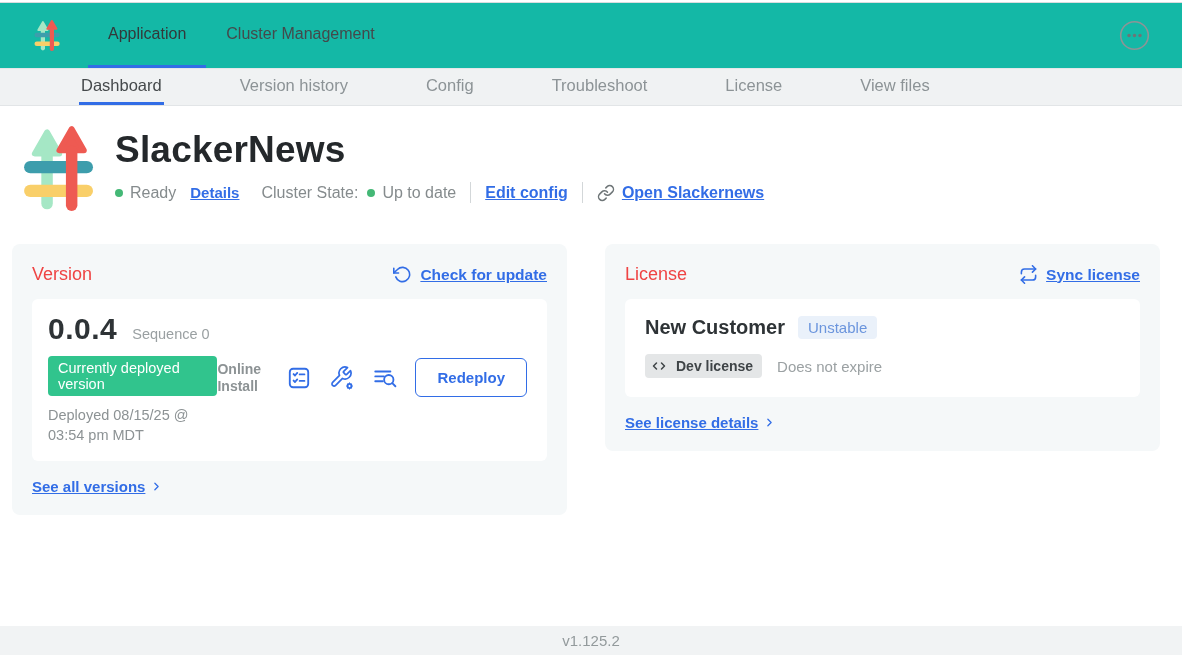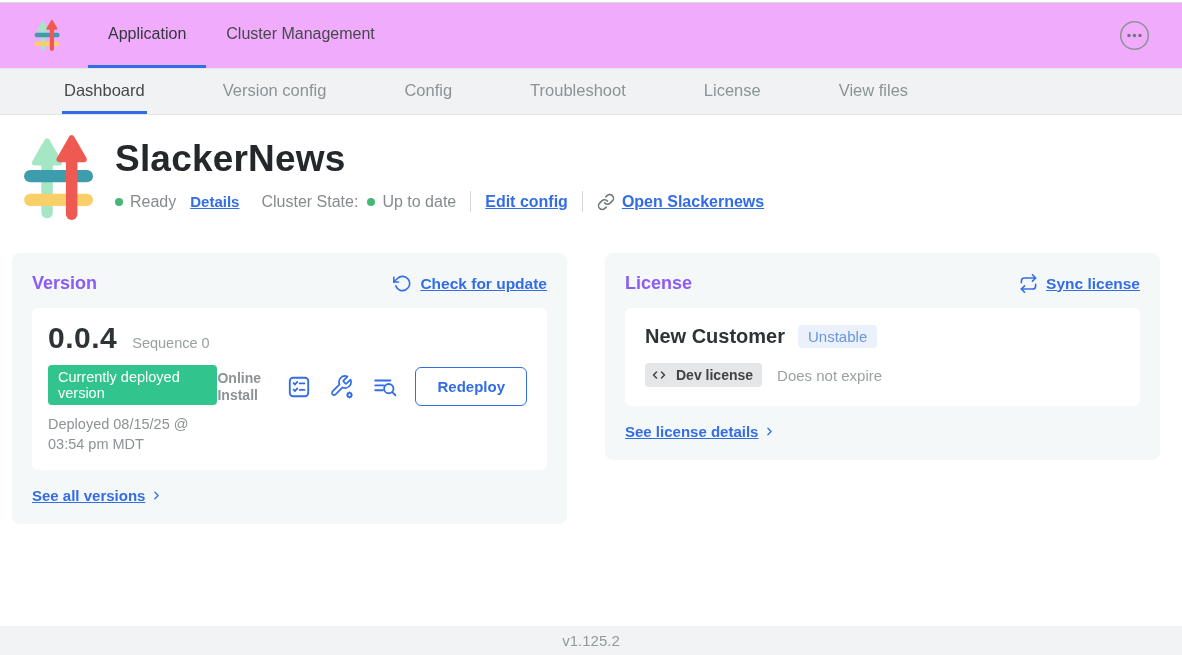--- a/index.html
+++ b/index.html
@@ -4,33 +4,33 @@
 <style>
   * { margin:0; padding:0; box-sizing:border-box; }
   html,body { width:1182px; height:655px; overflow:hidden; background:#fff;
     font-family:"Liberation Sans", sans-serif; color:#323639; }
   .page { width:1182px; height:655px; display:flex; flex-direction:column; }
 
   
   .top-line { height:3px; background:#fff; border-bottom:1px solid #d9dcde; }
 
   
-  .topnav { height:66px; background:#f0abfc; border-bottom:1px solid #e4e7e9;
+  .topnav { height:66px; background:#14b8a6; border-bottom:1px solid #e4e7e9;
     display:flex; align-items:stretch; padding-left:33px; }
   .topnav .logo-wrap { display:flex; align-items:center; }
   .topnav-tabs { display:flex; margin-left:25px; }
   .topnav-tab { display:flex; align-items:center; padding:0 20px; font-size:16px;
     color:#44494b; cursor:pointer; border-bottom:3px solid transparent; }
   .topnav-tab.active { color:#33383a; border-bottom-color:#326de6; }
   .topnav-right { margin-left:auto; display:flex; align-items:center; padding-right:32px; }
   .ellipsis-btn { width:31px; height:31px; cursor:pointer; display:flex; }
 
   
-  .subnav { height:46px; background:#f0f2f3; border-bottom:1px solid #e2e5e7;
-    display:flex; align-items:stretch; padding-left:62px; column-gap:74px; }
+  .subnav { height:37px; background:#f0f2f3; border-bottom:1px solid #e2e5e7;
+    display:flex; align-items:stretch; padding-left:79px; column-gap:74px; }
   .subnav-tab { display:flex; align-items:center; font-size:16.5px; color:#8c9396;
     cursor:pointer; border-bottom:3px solid transparent; padding:0 2px; }
   .subnav-tab.active { color:#45494b; border-bottom-color:#326de6; }
 
   
   .content { flex:1; background:#fff; }
   .app-header { display:flex; margin:18px 0 0 20px; }
   .app-logo { width:82px; height:92px; }
   .app-header-text { margin-left:13px; padding-top:5px; }
   .app-title { font-size:37px; font-weight:700; color:#24282b; letter-spacing:.2px; }
@@ -40,21 +40,21 @@
   a.blue-link { color:#326de6; text-decoration:underline; font-weight:600; cursor:pointer; }
   .status-row .details-link { margin-left:14px; font-size:15px; }
   .cluster-label { margin-left:22px; }
   .cluster-dot { margin-left:9px; }
   .vdiv { width:1px; height:21px; background:#d3d7d9; margin:0 14px; }
   .open-app { display:flex; align-items:center; gap:7px; }
 
   
   .cards { display:flex; align-items:flex-start; gap:38px; padding:28px 22px 0 12px; }
   .card { background:#f5f8f9; border-radius:8px; padding:20px; flex:1; }
-  .card h2 { font-size:18px; font-weight:700; color:#8b5cf6; }
+  .card h2 { font-size:18px; font-weight:400; color:#ef4444; }
   .card-head { display:flex; align-items:center; }
   .card-head-right { margin-left:auto; display:flex; align-items:center; gap:8px; }
   .card-head-right a { font-size:15.5px; }
   .inner-box { background:#fff; border-radius:6px; margin-top:14px; }
 
   
   .version-card { min-height:230px; }
   .version-box { padding:13px 16px 16px; }
   .version-top { display:flex; align-items:baseline; gap:15px; }
   .version-number { font-size:30px; font-weight:800; color:#2e3336; letter-spacing:.5px; }
@@ -126,21 +126,21 @@
         </svg>
       </div>
     </div>
   </div>
 
   <div class="subnav">
     <div class="subnav-tab active">
       <span>Dashboard</span>
     </div>
     <div class="subnav-tab">
-      <span>Version config</span>
+      <span>Version history</span>
     </div>
     <div class="subnav-tab">
       <span>Config</span>
     </div>
     <div class="subnav-tab">
       <span>Troubleshoot</span>
     </div>
     <div class="subnav-tab">
       <span>License</span>
     </div>

